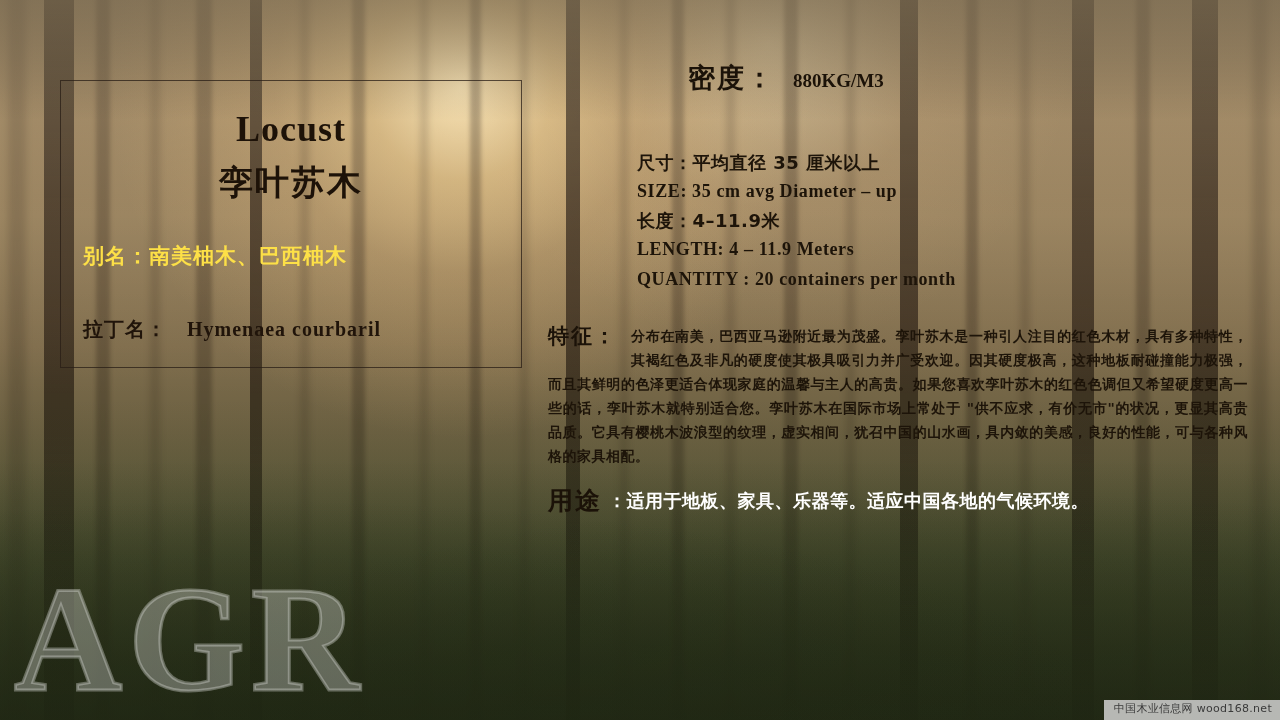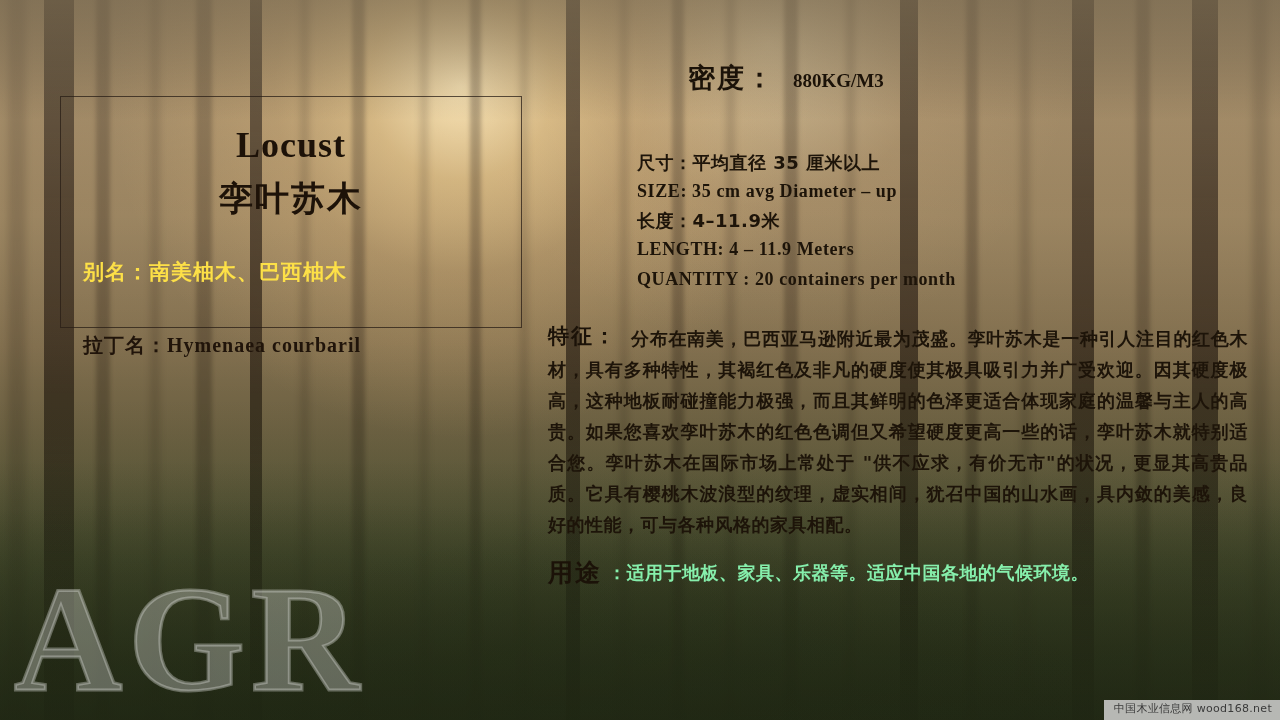--- a/index.html
+++ b/index.html
@@ -85,23 +85,23 @@
     text-shadow: 0 0 2px rgba(255,255,255,0.12);
     line-height: 1;
     user-select: none;
     pointer-events: none;
   }
 
   
   .title-card {
     position: absolute;
     left: 60px;
-    top: 96px;
+    top: 80px;
     width: 462px;
-    height: 232px;
+    height: 288px;
     border: 1px solid rgba(40,30,22,0.75);
     box-sizing: border-box;
     padding: 26px 22px 0 22px;
     color: #1d1208;
   }
   .title-en {
     text-align: center;
     font-size: 36px;
     font-weight: 700;
     letter-spacing: 1px;
@@ -127,20 +127,21 @@
     margin-top: 46px;
     font-size: 20px;
     font-weight: 700;
     letter-spacing: 1px;
     color: #20140a;
     font-family: "DejaVu Sans", sans-serif;
   }
   .latin .latin-value {
     font-family: "Liberation Serif", serif;
     font-style: normal;
+    margin-left: 20px;
   }
 
   
   .right-col {
     position: absolute;
     left: 548px;
     top: 60px;
     width: 700px;
     color: #1b1208;
   }
@@ -186,21 +187,21 @@
     display: block;
     font-size: 21px;
     font-weight: 700;
     letter-spacing: 2px;
     font-family: "DejaVu Sans", sans-serif;
     float: left;
     margin-right: 14px;
     line-height: 1.15;
   }
   .feature-text {
-    font-size: 18px;
+    font-size: 14px;
     font-weight: 700;
     line-height: 1.72;
     letter-spacing: 0.5px;
     color: #1d1409;
     font-family: "DejaVu Sans", sans-serif;
     text-align: justify;
     margin-top: 16px;
   }
 
   .usage-block {
@@ -214,21 +215,21 @@
     font-weight: 700;
     letter-spacing: 2px;
     font-family: "DejaVu Sans", sans-serif;
     margin-right: 6px;
   }
   .usage-text {
     font-size: 18px;
     font-weight: 700;
     letter-spacing: 0.5px;
     font-family: "DejaVu Sans", sans-serif;
-    color: #86efac;
+    color: #ffffff;
   }
 
   
   .credit {
     position: absolute;
     right: 0;
     bottom: 0;
     background: rgba(216,216,216,0.82);
     color: #3a3a3a;
     font-size: 11px;

